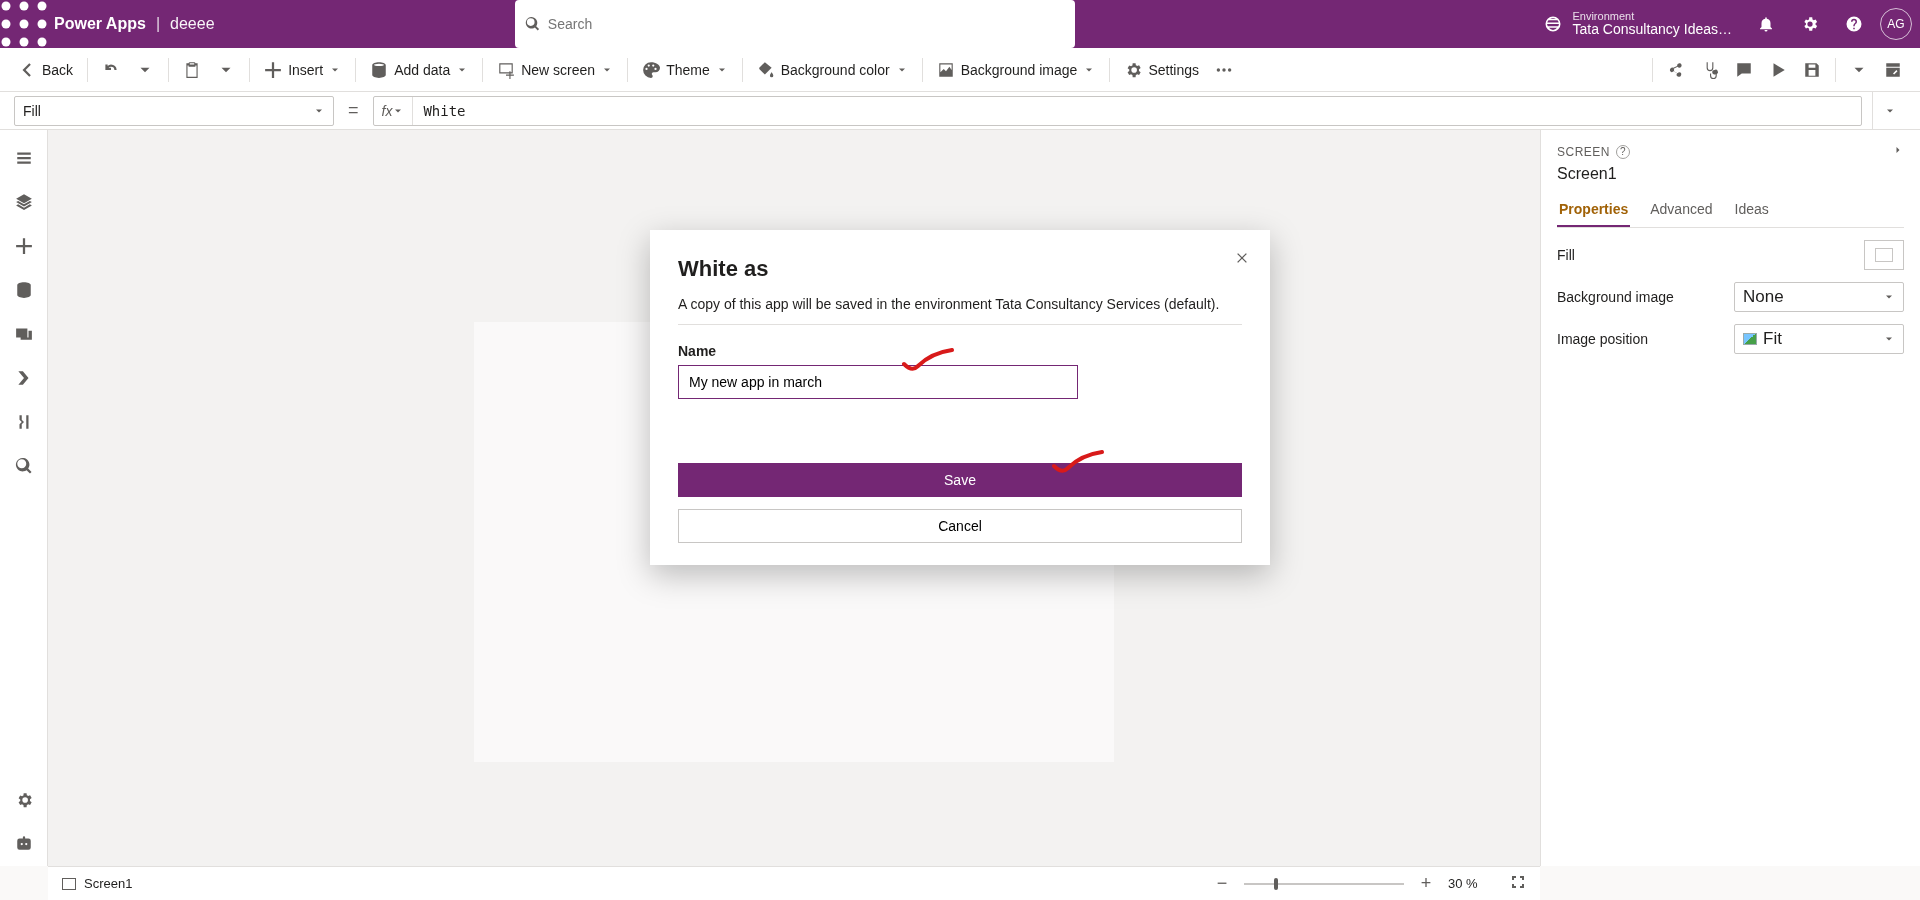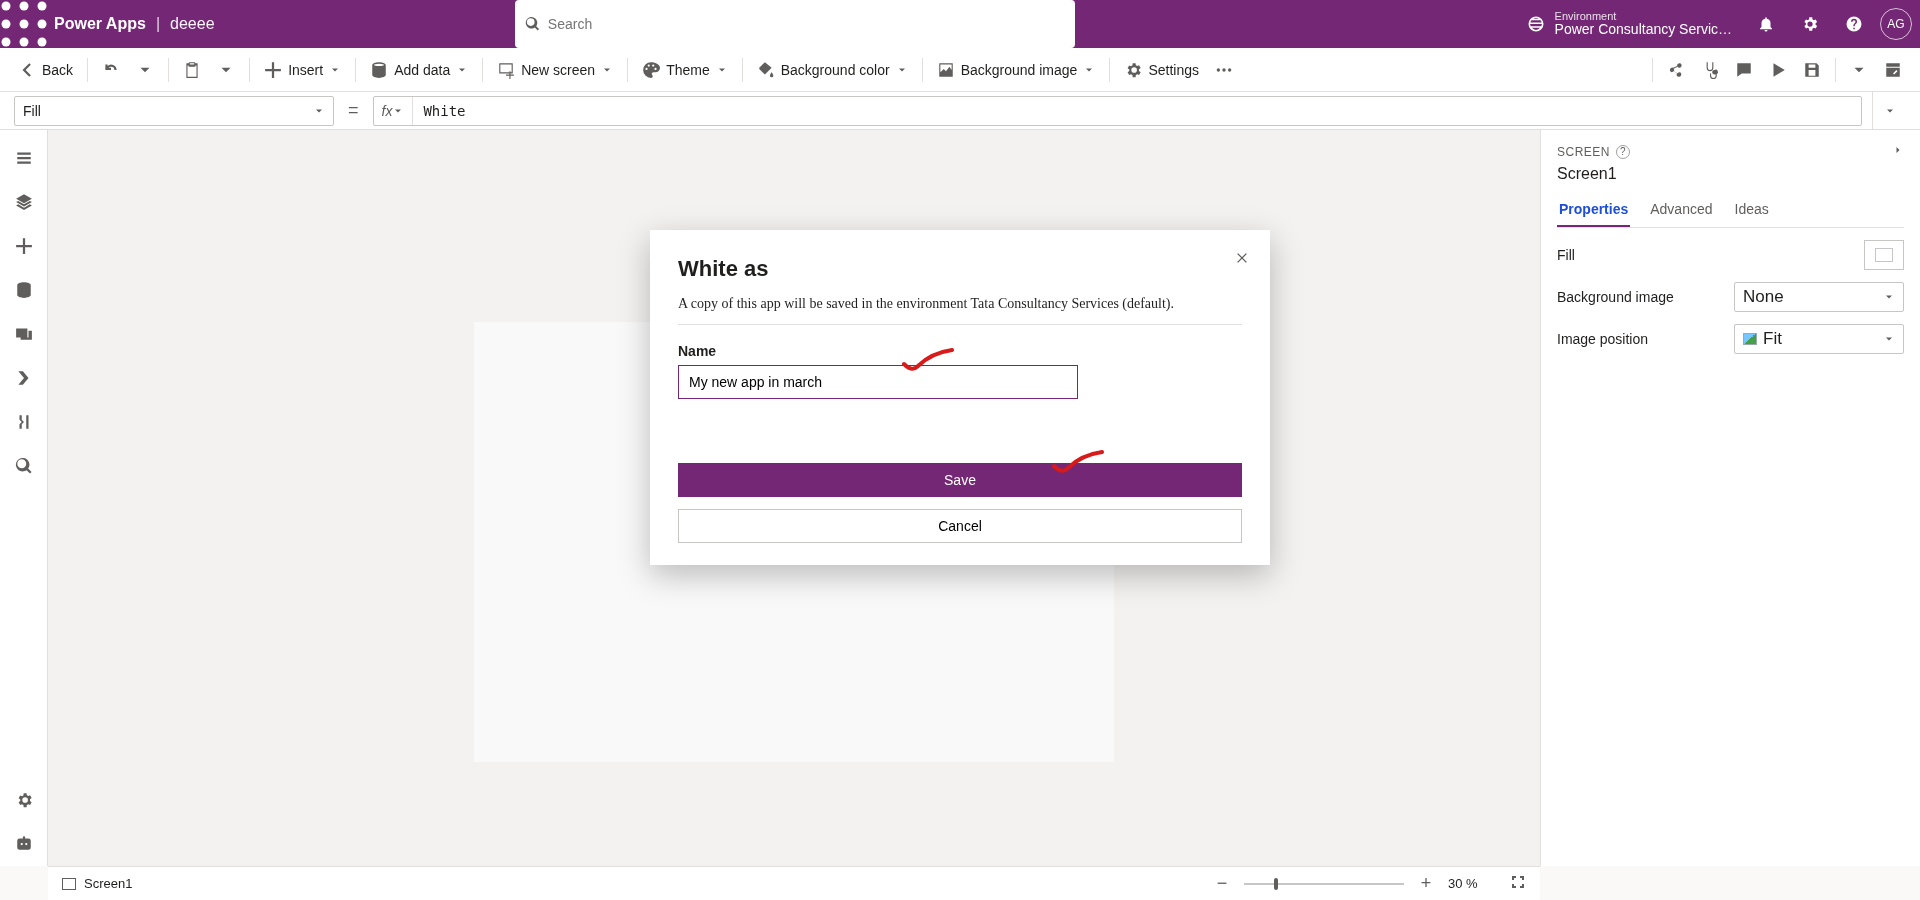--- a/index.html
+++ b/index.html
@@ -48,21 +48,21 @@
   .left-rail .rail-spacer { flex: 1; }
   .canvas-area { flex: 1; position: relative; background: #f3f2f1; overflow: hidden; }
   .canvas-white { position: absolute; left: 50%; top: 56%; transform: translate(-50%,-50%); width: 640px; height: 440px; background: #fff; opacity: .55; }
   .right-panel { width: 380px; background: #fff; border-left: 1px solid #e1dfdd; display: flex; flex-direction: column; padding: 14px 16px; }
   .rp-title-row { display: flex; align-items: center; color: #605e5c; font-size: 12px; letter-spacing: .5px; }
   .rp-title-row .help { margin-left: 6px; width:14px; height:14px; border:1px solid #a19f9d; border-radius:50%; font-size:10px; display:flex; align-items:center; justify-content:center; color:#605e5c;}
   .rp-title-row .expand-r { margin-left:auto; cursor:pointer; }
   .rp-name { font-size: 16px; margin-top: 6px; margin-bottom: 10px; }
   .rp-tabs { display: flex; gap: 18px; border-bottom: 1px solid #e1dfdd; font-size: 14px; }
   .rp-tab { padding: 8px 2px; color: #605e5c; cursor: pointer; border-bottom: 2px solid transparent; }
-  .rp-tab.active { color: #1d4ed8; font-weight: 600; border-bottom-color: #742774; }
+  .rp-tab.active { color: #a16207; font-weight: 600; border-bottom-color: #742774; }
   .prop-row { display: flex; align-items: center; margin-top: 12px; font-size: 14px; }
   .prop-row .p-label { flex: 1; color: #201f1e; }
   .prop-row .p-ctrl { width: 170px; height: 30px; border: 1px solid #c8c6c4; border-radius: 2px; display: flex; align-items: center; justify-content: space-between; padding: 0 8px; font-size: 17px; cursor: pointer; background:#fff;}
   .p-ctrl .img-icon { width: 14px; height: 12px; background: linear-gradient(135deg,#77c5ff 50%,#46a049 50%); border:1px solid #9aa; margin-right:6px;}
   .p-color-btn { width: 40px; height: 30px; border:1px solid #c8c6c4; background:#fff; display:flex; align-items:center; justify-content:center; cursor:pointer;}
   .p-color-btn .swatch { width:18px; height:14px; background:#fff; border:1px solid #c8c6c4;}
   
   .status-bar { position: absolute; left: 48px; right: 380px; bottom: 0; height: 34px; background: #fff; border-top: 1px solid #e1dfdd; display: flex; align-items: center; padding: 0 14px; font-size: 13px; }
   .status-left { display:flex; align-items:center; gap:8px; }
   .status-left .sq { width:14px; height:12px; border:1px solid #605e5c; }
@@ -71,21 +71,21 @@
   .zoom-track { width:160px; height:2px; background:#c8c6c4; position:relative; }
   .zoom-thumb { position:absolute; left:30px; top:-5px; width:4px; height:12px; background:#605e5c; border-radius:2px; }
   .zoom-pct { font-size:13px; color:#201f1e; width:50px; }
   .fit-btn svg { width:16px; height:16px; fill:#605e5c; }
   
   .dialog-overlay { position:absolute; inset:0; display:flex; align-items:flex-start; justify-content:center; pointer-events:none; }
   .dialog { margin-top: 230px; width: 620px; background:#fff; box-shadow: 0 10px 30px rgba(0,0,0,.25); padding: 26px 28px 22px 28px; pointer-events:auto; position:relative; }
   .dialog h2 { font-size: 22px; font-weight: 600; margin-bottom: 14px; }
   .dialog .close { position:absolute; right:14px; top:14px; width:28px; height:28px; display:flex; align-items:center; justify-content:center; cursor:pointer; }
   .dialog .close svg { width:14px; height:14px; fill:#605e5c; }
-  .dialog .desc { font-size:14px; color:#201f1e; border-bottom:1px solid #e1dfdd; padding-bottom:12px; margin-bottom:18px;font-family:Liberation Serif, serif; }
+  .dialog .desc { font-size:14px; color:#201f1e; border-bottom:1px solid #e1dfdd; padding-bottom:12px; margin-bottom:18px; }
   .dialog label { display:block; font-size:14px; font-weight:600; margin-bottom:6px; }
   .dialog input.name-input { width: 400px; height:34px; border:1px solid #742774; outline:none; padding:0 10px; font-size:14px; }
   .dialog .btn-row { display:flex; justify-content:flex-end; gap:12px; margin-top:64px;flex-direction:column; }
   .btn { height:34px; padding:0 22px; font-size:14px; border:1px solid #c8c6c4; background:#fff; cursor:pointer; }
   .btn.primary { background:#742774; border-color:#742774; color:#fff; }
   
   .annot { position:absolute; width:56px; height:26px; pointer-events:none; }
   .annot svg { width:100%; height:100%; }
   .annot path { stroke:#d81a1a; stroke-width:4; fill:none; stroke-linecap:round; }
   .chev-svg { width:12px; height:12px; fill:#605e5c; }
@@ -118,21 +118,21 @@
       <input placeholder="Search" style="">
     </div>
   </div>
   <div class="hdr-right">
     <div class="env-block">
       <svg viewBox="0 0 24 24">
           <path d="M12 2a10 10 0 1 0 .001 20.001A10 10 0 0 0 12 2zm0 2c1.4 0 2.7.4 3.9 1H8.1A7.9 7.9 0 0 1 12 4zm-6 3h12a8 8 0 0 1 1.6 3H4.4A8 8 0 0 1 6 7zm-1.9 5h15.8a8 8 0 0 1-1 3H5.1a8 8 0 0 1-1-3zm2.5 5h10.8A7.95 7.95 0 0 1 12 20a7.95 7.95 0 0 1-5.4-3z"></path>
         </svg>
       <div class="env-text">
         <span class="env-label">Environment</span>
-        <span class="env-name">Power Consultancy Servic…</span>
+        <span class="env-name">Tata Consultancy Ideas…</span>
       </div>
     </div>
     <div class="hdr-icon">
         <svg viewBox="0 0 24 24">
           <path d="M12 22a2 2 0 0 0 2-2h-4a2 2 0 0 0 2 2zm6-6V11a6 6 0 0 0-5-5.9V4a1 1 0 0 0-2 0v1.1A6 6 0 0 0 6 11v5l-2 2v1h16v-1l-2-2z"></path>
         </svg>
       </div>
     <div class="hdr-icon">
         <svg viewBox="0 0 24 24">
           <path d="M19.4 13a7.5 7.5 0 0 0 0-2l2.1-1.6-2-3.5-2.5 1a7.6 7.6 0 0 0-1.7-1L15 3h-4l-.3 2.9a7.6 7.6 0 0 0-1.7 1l-2.5-1-2 3.5L6.6 11a7.5 7.5 0 0 0 0 2l-2.1 1.6 2 3.5 2.5-1a7.6 7.6 0 0 0 1.7 1L11 21h4l.3-2.9a7.6 7.6 0 0 0 1.7-1l2.5 1 2-3.5L19.4 13zM12 15.5A3.5 3.5 0 1 1 12 8.5a3.5 3.5 0 0 1 0 7z"></path>

